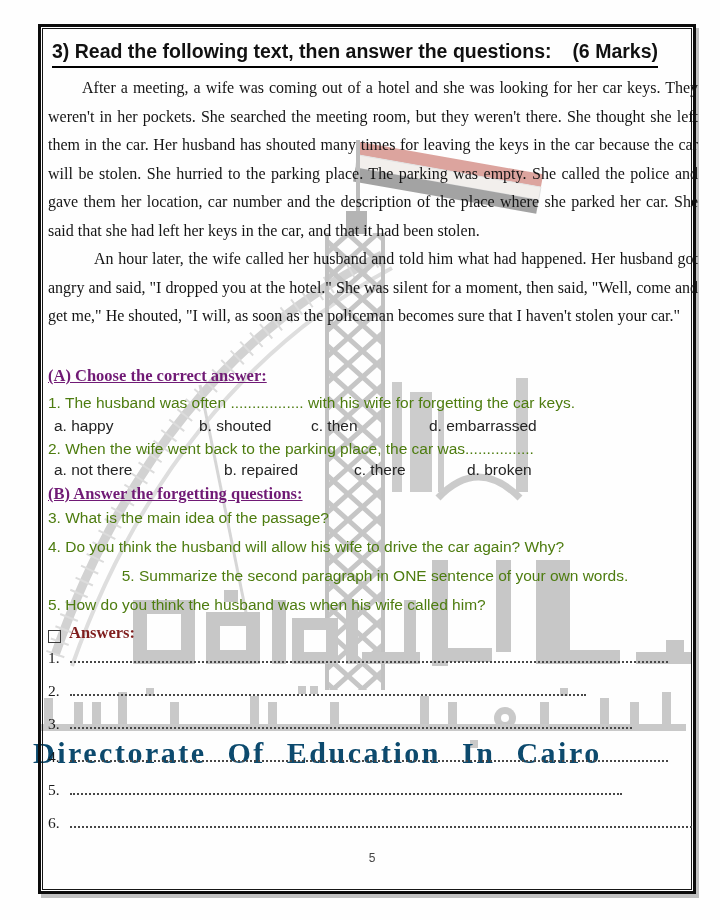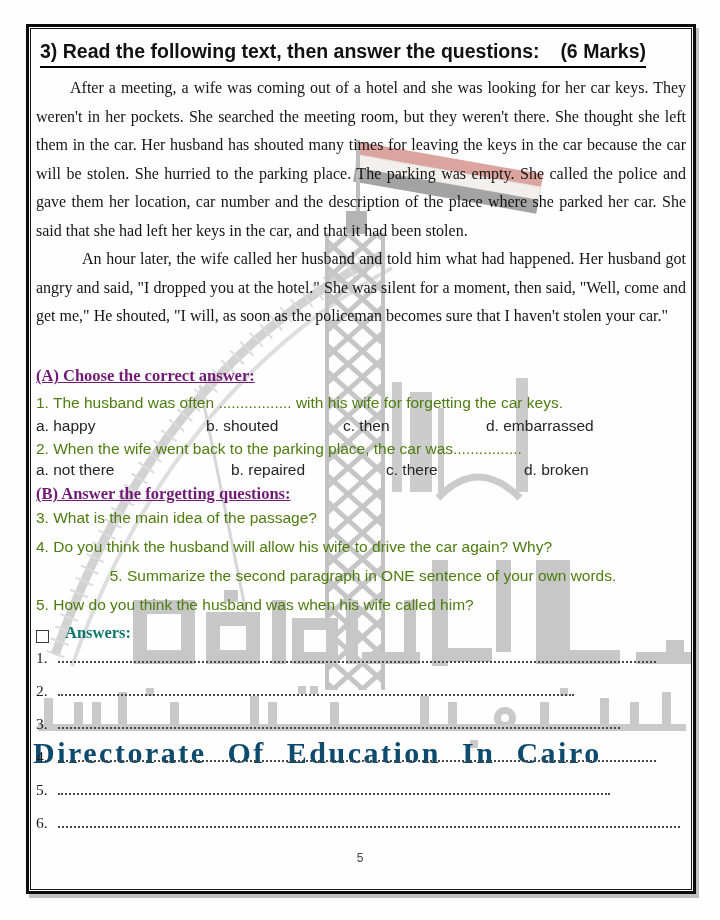--- a/index.html
+++ b/index.html
@@ -8,43 +8,43 @@
   
   .frame{position:absolute;left:26px;top:24px;right:24px;bottom:26px;
          border:3px solid #0c0c0c;box-shadow:3px 4px 0 rgba(130,130,130,.5);}
   .frame-inner{position:absolute;inset:1px;border:1px solid #161616;}
   
   .wm-svg{position:absolute;left:0;top:0;z-index:0;pointer-events:none;}
   .wm-english{position:absolute;left:33px;top:736px;width:660px;z-index:0;
               font-family:"Liberation Serif", serif;font-weight:bold;font-size:30px;
               color:#0c4a6e;letter-spacing:2.5px;word-spacing:11px;white-space:nowrap;}
   
-  .content{position:absolute;inset:0;z-index:1;}
+  .content{position:absolute;inset:0;z-index:1;margin-left:12px;}
   .title-row{position:absolute;left:40px;top:40px;width:606px;display:flex;
              font-family:"Liberation Sans", sans-serif;font-weight:bold;font-size:19.5px;
              border-bottom:2.5px solid #000;padding-bottom:3px;}
   .title-marks{margin-left:auto;}
   .para{position:absolute;left:36px;width:650px;font-size:16px;line-height:28.6px;
         text-align:justify;color:#141414;}
   .para1{top:74px;text-indent:34px;}
   .para2{top:245px;text-indent:46px;}
   .sec-head{position:absolute;left:36px;font-weight:bold;font-size:16.5px;
             text-decoration:underline;color:#701a75;}
   .sec-a{top:366px;} .sec-b{top:484px;}
   .q{position:absolute;left:36px;width:654px;font-family:"Liberation Sans", sans-serif;
      font-size:15.5px;color:#4d7c0f;}
   .q1{top:394px;} .q2{top:440px;}
   .q3{top:509px;} .q4{top:538px;} .q5{top:567px;text-align:center;} .q6{top:596px;}
-  .opts{position:absolute;left:36px;width:648px;display:flex;
-        font-family:"Liberation Sans", sans-serif;font-size:15.5px;color:#242424;gap:25px;}
+  .opts{position:absolute;left:42px;width:648px;display:flex;
+        font-family:"Liberation Sans", sans-serif;font-size:15.5px;color:#242424;}
   .opts-1{top:417px;} .opts-2{top:461px;}
   .opts-1 .o1{width:145px;} .opts-1 .o2{width:112px;} .opts-1 .o3{width:118px;}
   .opts-2 .o1{width:170px;} .opts-2 .o2{width:130px;} .opts-2 .o3{width:113px;}
   .answers-head{position:absolute;left:36px;top:623px;font-weight:bold;font-size:16.5px;
-                color:#0f766e;display:flex;align-items:flex-end;gap:16px;}
+                color:#7f1d1d;display:flex;align-items:flex-end;gap:8px;}
   .chk{display:inline-block;width:11px;height:11px;border:1.4px solid #3a3a3a;background:transparent;}
   .ans-line{position:absolute;left:36px;height:22px;display:flex;align-items:flex-end;
             font-size:15.5px;color:#1a1a1a;}
   .ans-line .num{width:16px;}
   .ans-line .leader{border-bottom:2px dotted #474747;margin:0 0 4px 6px;}
   .al1{top:645px;} .al2{top:678px;} .al3{top:711px;} .al4{top:744px;} .al5{top:777px;} .al6{top:810px;}
   .al1 .leader{width:598px;} .al2 .leader{width:516px;} .al3 .leader{width:562px;}
   .al4 .leader{width:598px;} .al5 .leader{width:552px;} .al6 .leader{width:622px;}
   .page-num{position:absolute;left:28px;top:851px;width:664px;text-align:center;
             font-family:"Liberation Sans", sans-serif;font-size:12px;color:#454545;}

